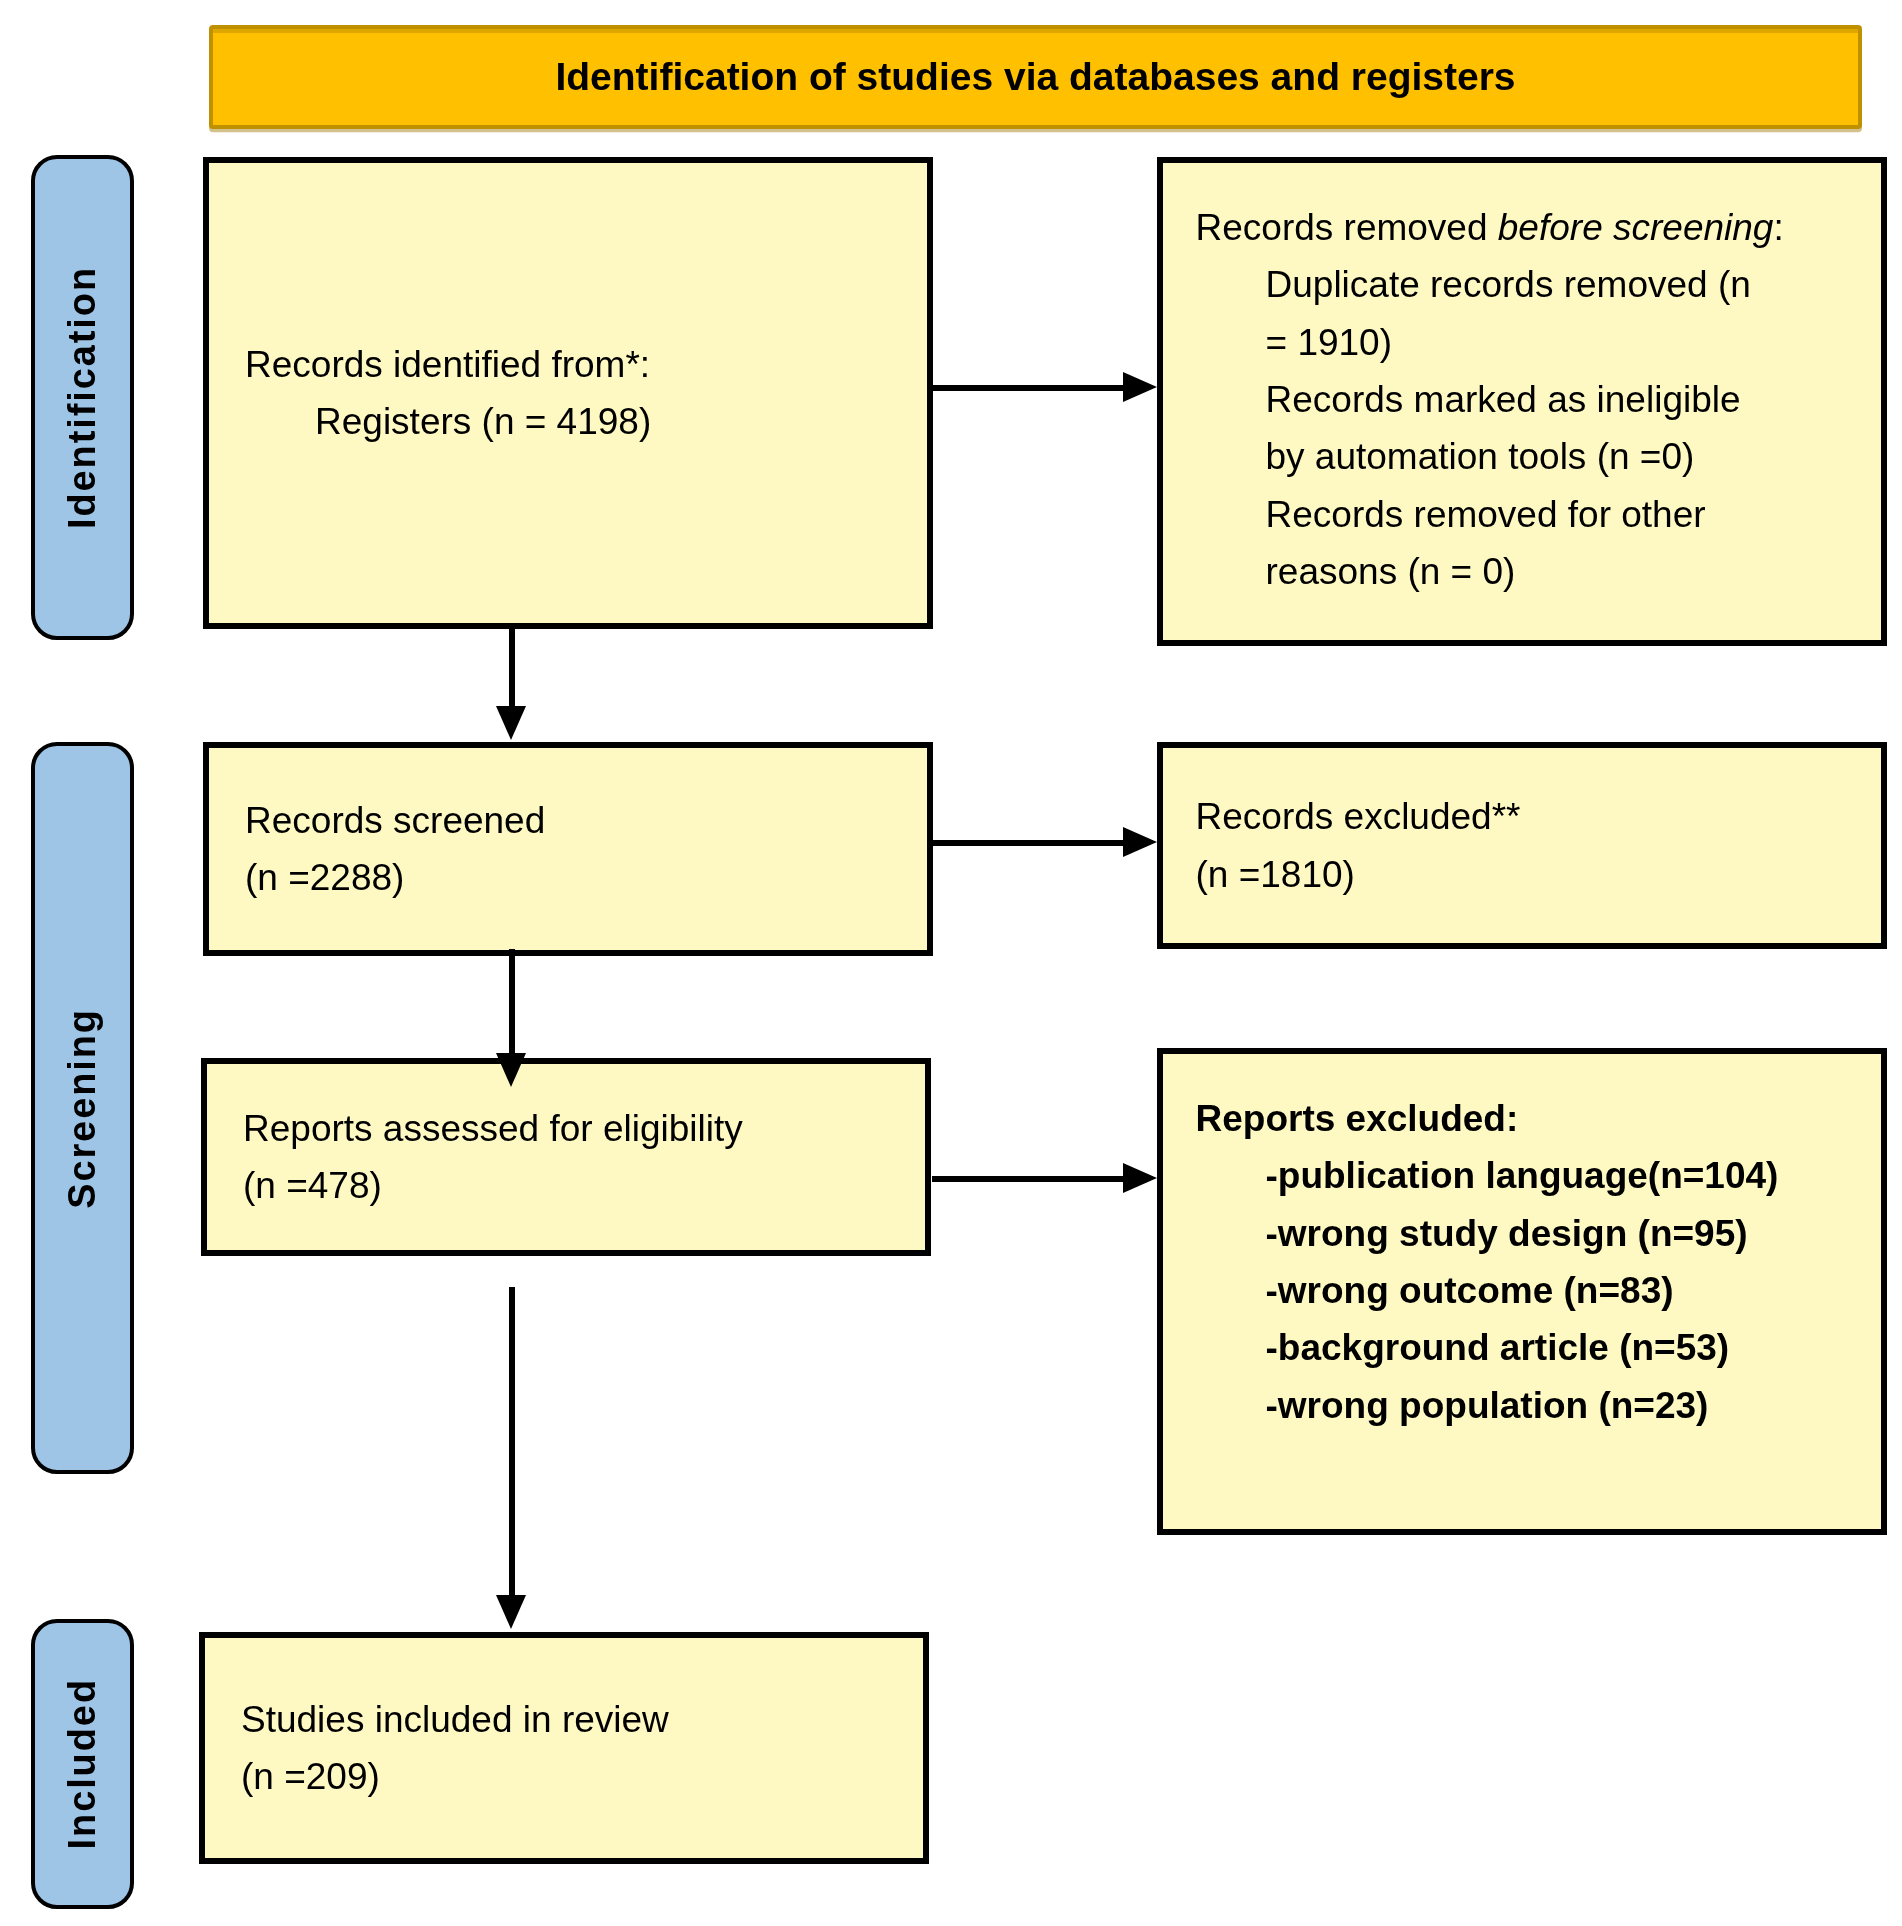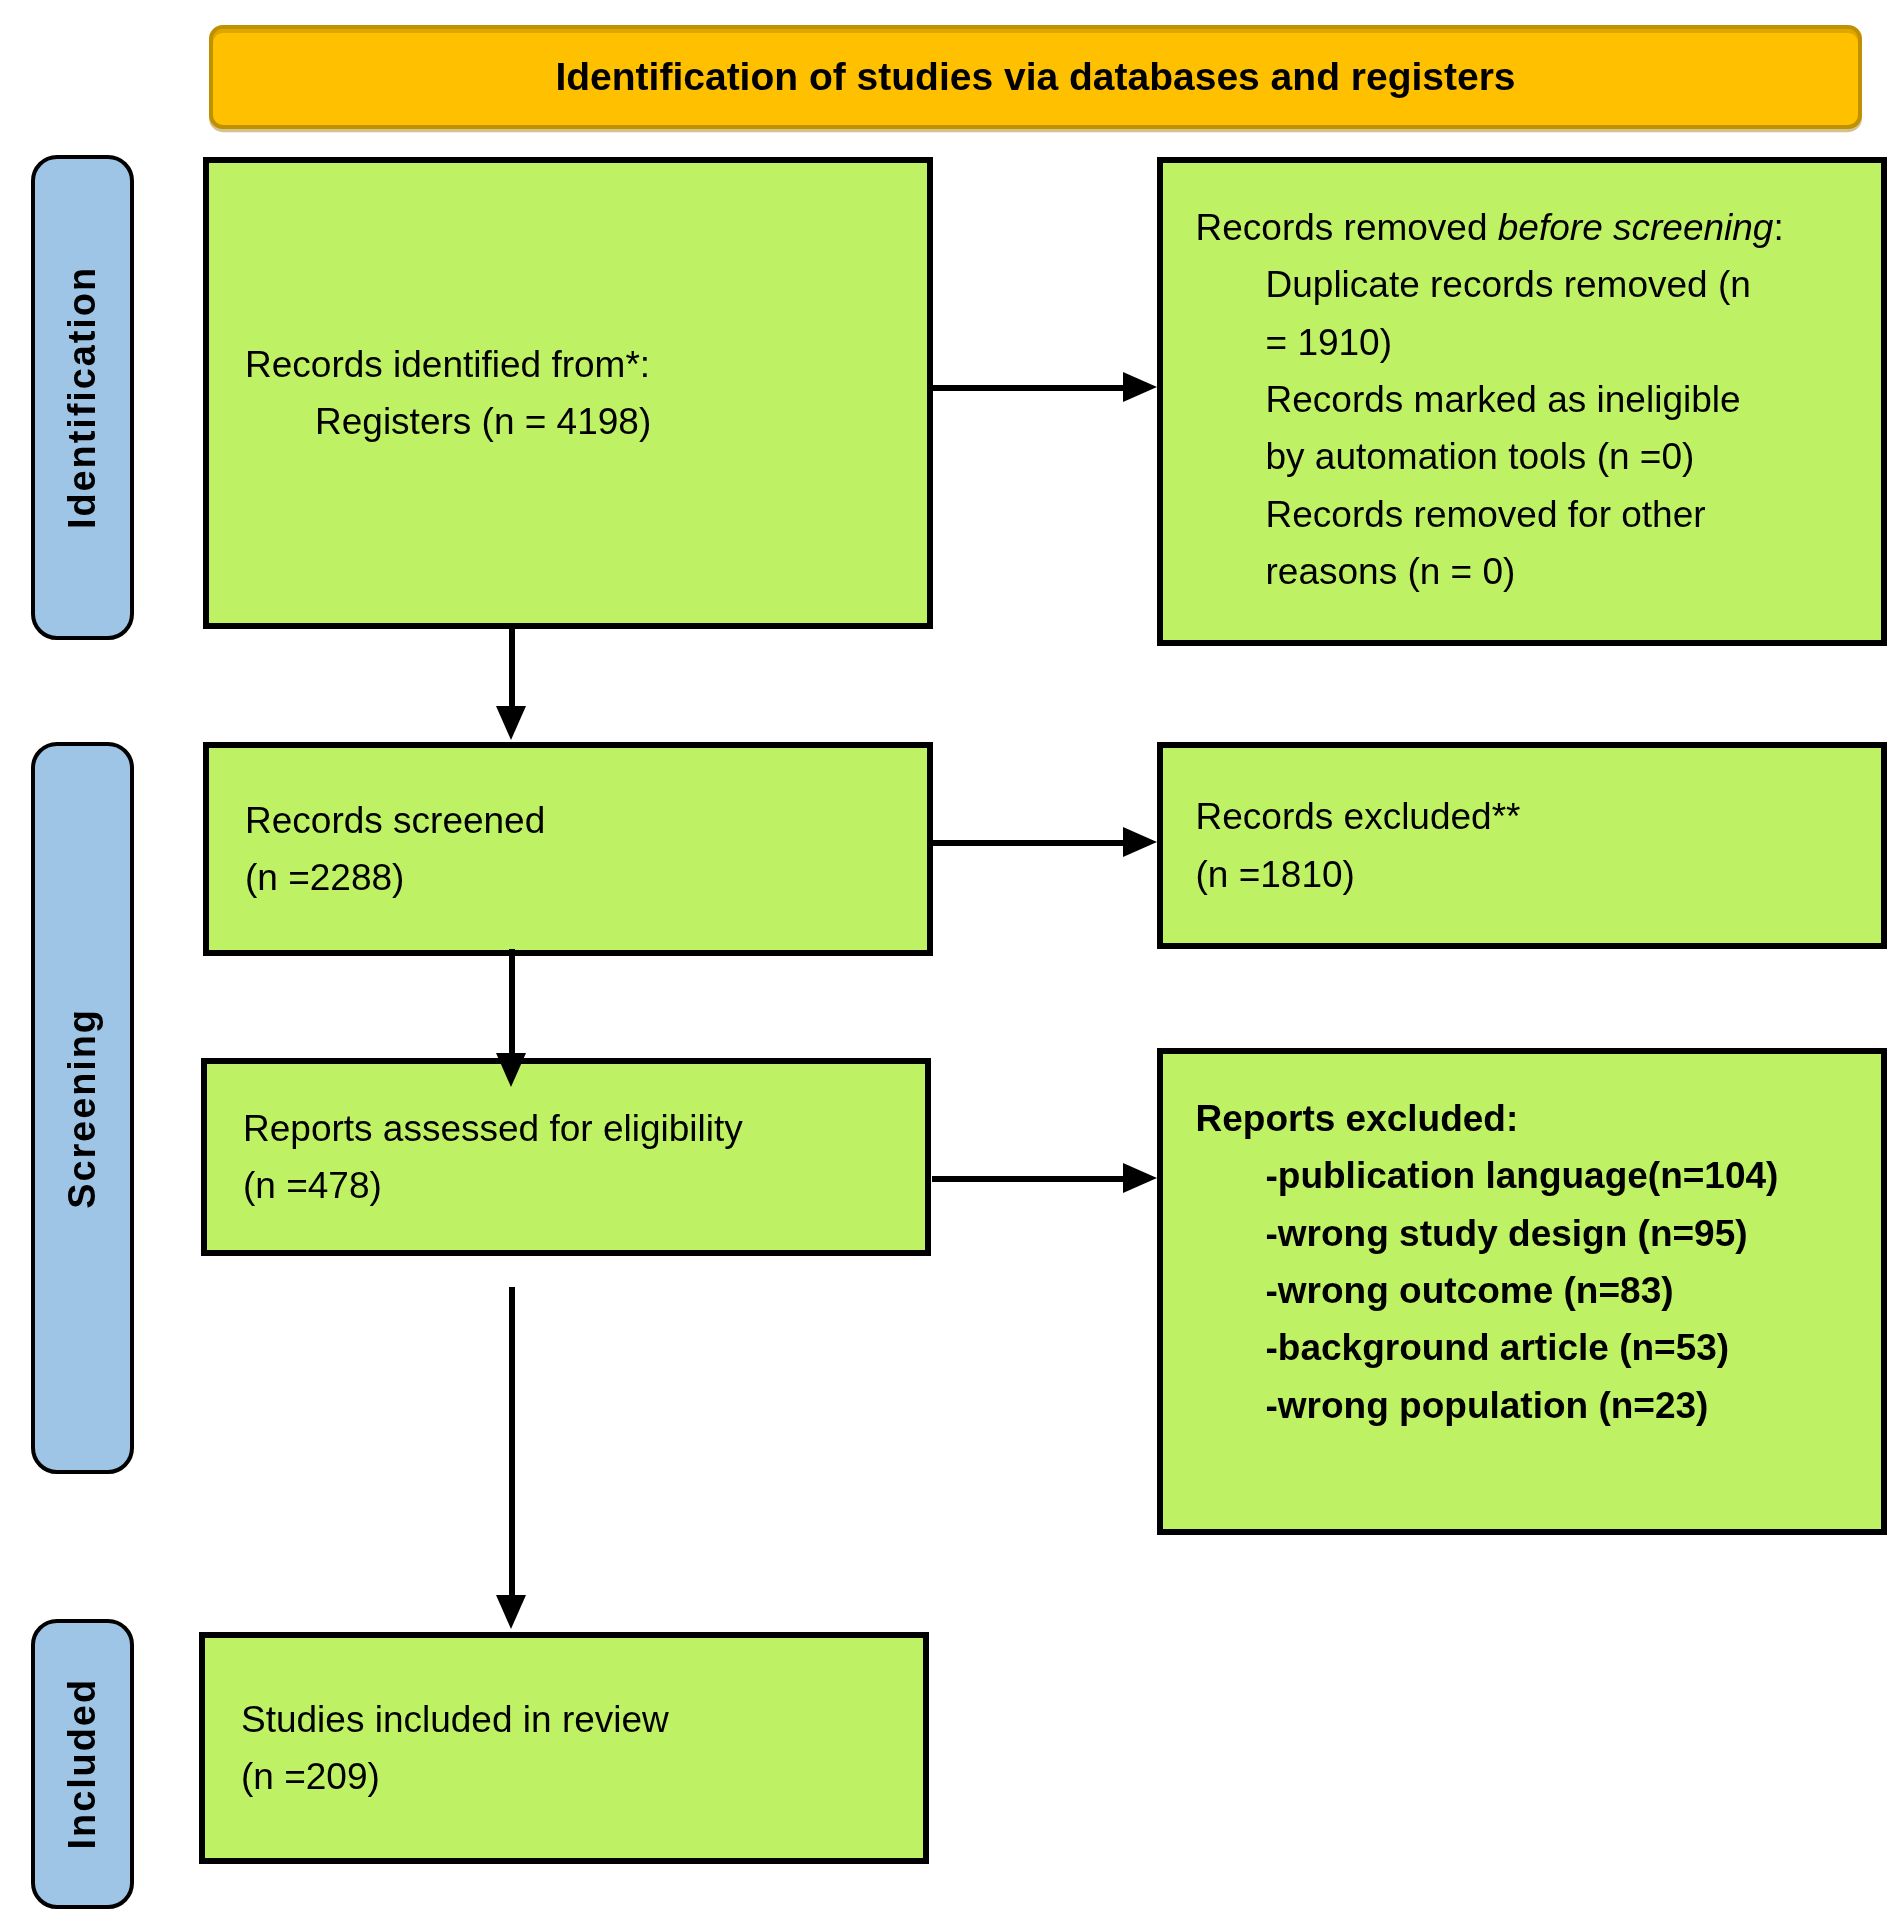--- a/index.html
+++ b/index.html
@@ -14,42 +14,42 @@
     width:1903px;height:1926px;position:relative;
     font-family:"Liberation Sans","DejaVu Sans",sans-serif;
     color:#000;
   }
   .page{position:absolute;inset:0;}
 
   .banner{
     position:absolute;left:209px;top:25px;width:1653px;height:104px;
     background:var(--banner-fill);
     border:4.5px solid var(--banner-border);
-    border-radius:14px;
+    border-radius:4px;
     display:flex;align-items:center;justify-content:center;
     box-shadow:0 3.2px 0 rgba(160,120,0,.45), inset 0 3.9px 0 rgba(160,120,0,.35);
   }
   .banner span{font-size:39px;font-weight:bold;}
 
   .side-label{
     position:absolute;left:31px;width:103px;
     background:var(--sidebar-fill);
     border:4.5px solid #000;border-radius:26px;
     display:flex;align-items:center;justify-content:center;
   }
   .side-label .vtext{
     writing-mode:vertical-rl;transform:rotate(180deg);
     font-size:38px;font-weight:bold;letter-spacing:1.9px;white-space:nowrap;
   }
   .side-label.identification{top:155px;height:485px;}
   .side-label.screening{top:742px;height:732px;}
   .side-label.included{top:1619px;height:290px;}
 
   .fbox{
-    position:absolute;background:#bef264;
+    position:absolute;background:#fef9c3;
     border:6.5px solid var(--box-border);
     font-size:37px;line-height:1.55;
   }
   .fbox.center{display:flex;flex-direction:column;justify-content:center;}
   .box-records-identified{left:203px;top:157px;width:730px;height:472px;padding:13px 19.5px 13px 36px;}
   .box-records-removed{left:1157px;top:157px;width:730px;height:489px;padding:36px 16.2px 13px 32.5px;}
   .box-records-screened{left:203px;top:742px;width:730px;height:214px;padding:6.5px 19.5px 6.5px 36px;}
   .box-records-excluded{left:1157px;top:742px;width:730px;height:207px;padding:6.5px 16.2px 6.5px 32.5px;}
   .box-reports-assessed{left:201px;top:1058px;width:730px;height:198px;padding:6.5px 19.5px 6.5px 36px;}
   .box-reports-excluded{left:1157px;top:1048px;width:730px;height:487px;padding:36px 16.2px 13px 32.5px;font-weight:bold;}

